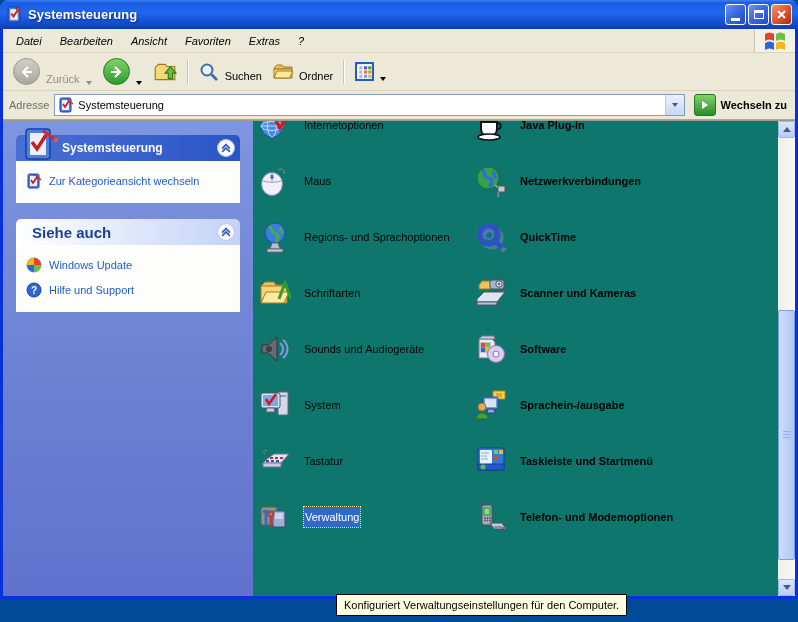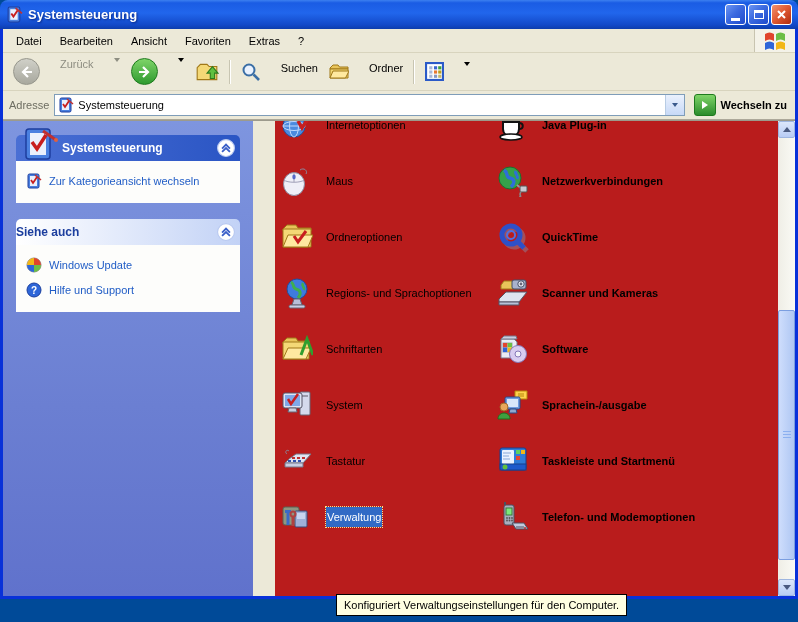--- a/index.html
+++ b/index.html
@@ -27,27 +27,27 @@
   .glyph-min{width:9px;height:3px;background:#fff;align-self:flex-end;margin:0 auto 3px auto;}
   .glyph-max{width:10px;height:9px;border:1px solid #fff;border-top:3px solid #fff;box-sizing:border-box;}
   .winbody{
     position:absolute;top:29px;left:0;right:0;bottom:0;
     border-left:3px solid #0831D9;border-right:3px solid #0831D9;border-bottom:3px solid #0831D9;
     background:#ECE9D8;box-sizing:border-box;display:flex;flex-direction:column;
   }
   
   .menubar{height:23px;display:flex;align-items:stretch;border-bottom:1px solid #D8D4BE;}
   .menu-items{display:flex;align-items:center;padding-left:4px;}
-  .menu-item{padding:0 9px;line-height:22px;cursor:default;}
+  .menu-item{padding:0 9px;line-height:22px;cursor:default;font-style:italic;}
   .menu-logo{margin-left:auto;width:40px;border-left:1px solid #C8C4B0;background:#F4F2E8;
              display:flex;align-items:center;justify-content:center;}
   .menu-logo svg{width:24px;height:22px;}
   
   .toolbar{height:37px;display:flex;align-items:center;padding:0 6px;gap:3px;border-bottom:1px solid #D8D4BE;}
-  .tbtn{display:flex;align-items:flex-start;gap:20px;padding:2px 4px;border-radius:3px;}
+  .tbtn{display:flex;align-items:flex-end;gap:6px;padding:2px 4px;border-radius:3px;}
   .circle{width:25px;height:25px;border-radius:50%;display:flex;align-items:center;justify-content:center;flex:none;}
   .circle.back{background:linear-gradient(180deg,#D0D0C8,#A8A89E);border:1px solid #96968C;}
   .circle.fwd{background:linear-gradient(180deg,#7ED468,#2F9A2F);border:1px solid #1E7A1E;}
   .dim{color:#8E8E82;}
   .caret{width:0;height:0;border-left:3.5px solid transparent;border-right:3.5px solid transparent;border-top:4px solid #000;}
   .caret.dim2{border-top-color:#8E8E82;}
   .tsep{width:1px;height:24px;background:#C8C5B2;border-right:1px solid #fff;margin:0 3px;}
   
   .addressbar{height:28px;display:flex;align-items:center;padding:0 4px 0 6px;gap:5px;border-bottom:1px solid #ACA899;}
   .addr-label{color:#6D6D61;}
@@ -64,28 +64,28 @@
   
   .content{flex:1;display:flex;min-height:0;border-top:1px solid #9C9A8C;}
   
   .sidebar{width:250px;flex:none;background:linear-gradient(180deg,#7E95DF 0%,#6B7FD2 60%,#6072CC 100%);
            padding:14px 12px 0 13px;box-sizing:border-box;}
   .panel{width:224px;margin-bottom:16px;border-radius:5px 5px 0 0;}
   .panel-hd{position:relative;height:26px;border-radius:5px 5px 0 0;display:flex;align-items:center;}
   .panel-hd.blue{background:linear-gradient(90deg,#4A6FD4,#2A55C4);}
   .panel-hd.blue .panel-title{color:#fff;font-weight:bold;font-size:12px;padding-left:46px;}
   .panel-hd.light{background:linear-gradient(90deg,#FFFFFF,#C2D2F6);}
-  .panel-hd.light .panel-title{color:#1C3E9E;font-weight:bold;font-size:12px;padding-left:0;}
+  .panel-hd.light .panel-title{color:#1C3E9E;font-weight:bold;font-size:15px;padding-left:16px;}
   .panel-bigicon{position:absolute;left:5px;top:-9px;width:38px;height:36px;}
   .chevron{margin-left:auto;margin-right:5px;width:18px;height:18px;flex:none;}
   .panel-bd{background:#FDFDFB;padding:12px 8px 14px 10px;display:flex;flex-direction:column;gap:9px;}
   .side-link{display:flex;align-items:center;gap:7px;color:#215DC6;cursor:pointer;}
   .side-link .licon{width:16px;height:16px;flex:none;}
   
-  .main{flex:1;position:relative;background:#b91c1c;overflow:hidden;margin-left:22px;}
+  .main{flex:1;position:relative;background:#0f766e;overflow:hidden;}
   .cols{position:absolute;left:0;top:-24px;right:17px;bottom:0;}
   .col{position:absolute;top:0;display:flex;flex-direction:column;}
   .col.left{left:6px;width:212px;}
   .col.right{left:222px;width:296px;font-weight:bold;}
   .item{height:56px;display:flex;align-items:center;gap:13px;}
   .icon32{width:32px;height:32px;flex:none;}
   .item .lbl{white-space:nowrap;}
   .lbl.sel{background:#316AC5;color:#fff;outline:1px dotted #F4E58C;padding:4px 1px;}
   
   .scrollbar{position:absolute;top:0;right:0;width:17px;bottom:0;background:#F4F3EE;
@@ -333,50 +333,49 @@
                     <ellipse cx="13" cy="19" rx="10.5" ry="11.5" fill="#EFEFF7" stroke="#8A8AA0"></ellipse>
                     <path d="M13 8v9M3 15c3 3 17 3 20 0" fill="none" stroke="#A0A0B8"></path>
                     <ellipse cx="13" cy="12" rx="1.7" ry="2.4" fill="#5668C8"></ellipse>
                   </svg>
                 </span>
               <span class="lbl">Maus</span>
             </div>
             <div class="item">
               <span class="icon32">
                   <svg viewBox="0 0 32 32">
-                    <path d="M2 8l4-4h9l2 3h13v3H2z" fill="#E8C45A" stroke="#A07818"></path>
-                    <path d="M2 8h28v18H2z" fill="#F4D876" stroke="#A07818"></path>
-                    <path d="M2 26l5-12h25l-5 12z" fill="#FFE9A0" stroke="#A07818"></path>
-                    <path d="M13 15l4 6 8-11" stroke="#C81E1E" stroke-width="3" fill="none"></path>
-                  </svg>
-                </span>
-              <span class="lbl">Ordneroptionen</span>
-            </div>
-            <div class="item">
-              <span class="icon32">
-                  <svg viewBox="0 0 32 32">
                     <circle cx="16" cy="12" r="10" fill="#3E7BDE" stroke="#1F4FA0"></circle>
                     <path d="M10 5c4 2 1 6 5 7s6 4 2 9" fill="none" stroke="#3FAE4E" stroke-width="3"></path>
                     <path d="M22 6c-2 3 2 4 1 7" fill="none" stroke="#3FAE4E" stroke-width="2.5"></path>
                     <path d="M13 22h6l2 6H11z" fill="#B8BFD8" stroke="#667"></path>
                     <rect x="8" y="28" width="16" height="3" rx="1.5" fill="#C8CFE4" stroke="#667"></rect>
                   </svg>
                 </span>
               <span class="lbl">Regions- und Sprachoptionen</span>
             </div>
             <div class="item">
               <span class="icon32">
                   <svg viewBox="0 0 32 32">
                     <path d="M2 9l4-4h9l2 3h11v3H2z" fill="#E8C45A" stroke="#A07818"></path>
                     <path d="M2 9h26v17H2z" fill="#F4D876" stroke="#A07818"></path>
                     <path d="M2 26l5-11h23l-5 11z" fill="#FFE9A0" stroke="#A07818"></path>
                     <path d="M20 22L26 6l6 16" fill="none" stroke="#2F9E2F" stroke-width="3"></path>
                   </svg>
                 </span>
               <span class="lbl">Schriftarten</span>
+            </div>
+            <div class="item">
+              <span class="icon32">
+                  <svg viewBox="0 0 32 32">
+                    <path d="M3 12h6l9-8v24l-9-8H3z" fill="#6A6A72" stroke="#333"></path>
+                    <circle cx="10" cy="16" r="3" fill="#3A3A40"></circle>
+                    <path d="M21 10c4 3 4 9 0 12M24 7c6 5 6 13 0 18" fill="none" stroke="#8A96E0" stroke-width="2"></path>
+                  </svg>
+                </span>
+              <span class="lbl">Sounds und Audiogeräte</span>
             </div>
             <div class="item">
               <span class="icon32">
                   <svg viewBox="0 0 32 32">
                     <rect x="19" y="3" width="10" height="23" rx="1" fill="#D4D9EC" stroke="#667"></rect>
                     <rect x="21" y="6" width="6" height="2" fill="#99A"></rect>
                     <rect x="2" y="4" width="19" height="15" rx="2" fill="#DCE4F4" stroke="#556"></rect>
                     <rect x="4" y="6" width="15" height="11" fill="#7FA8E8"></rect>
                     <path d="M7 10l3 5 7-10" stroke="#C81E1E" stroke-width="2.5" fill="none"></path>
                     <path d="M8 19h7l1 4h-9z" fill="#C8CFE0" stroke="#667"></path>

